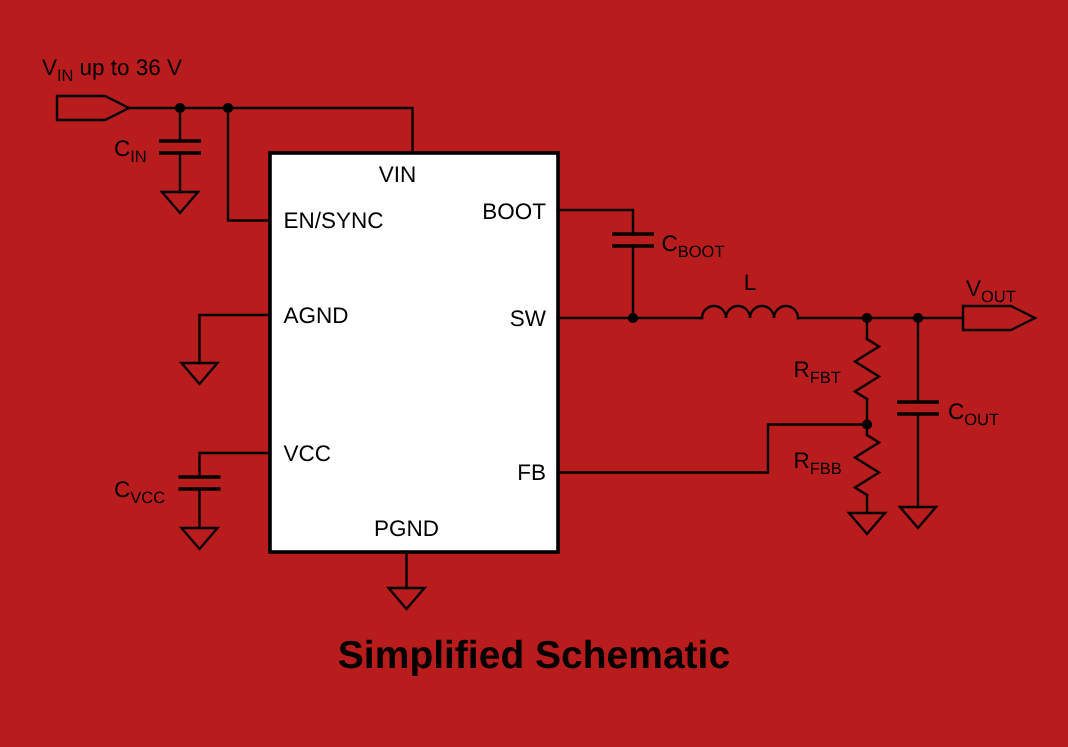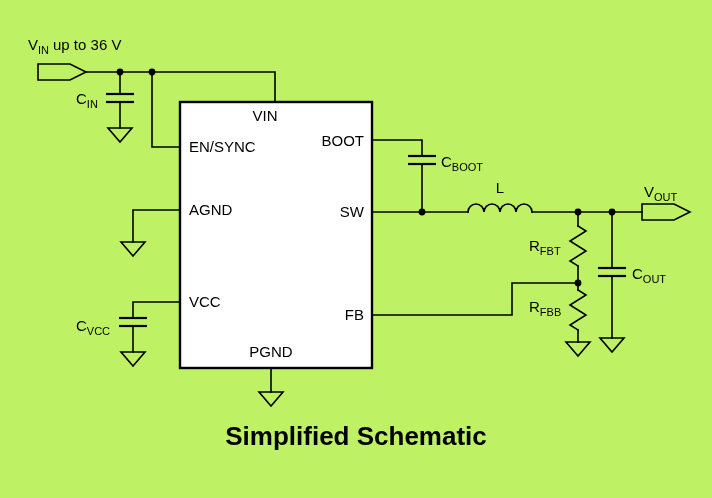--- a/index.html
+++ b/index.html
@@ -5,21 +5,21 @@
   html, body {
     margin: 0;
     padding: 0;
     background: #ffffff;
     font-family: "Liberation Sans", sans-serif;
   }
   .page {
     position: relative;
     width: 712px;
     height: 498px;
-    background: #bef264;
+    background: #b91c1c;
     overflow: hidden;
   }
   svg { display: block; }
   .w    { fill: none; stroke: #000; stroke-width: 1.6; stroke-linecap: square; }
   .sym  { fill: none; stroke: #000; stroke-width: 1.6; stroke-linejoin: miter; }
   .box  { fill: #ffffff; stroke: #000; stroke-width: 2.4; }
   .plate{ fill: none; stroke: #000; stroke-width: 2.2; stroke-linecap: butt; }
   .dot  { fill: #000; stroke: none; }
   text  { font-family: "Liberation Sans", sans-serif; font-size: 15px; fill: #000; }
   .sub  { font-size: 11px; }

